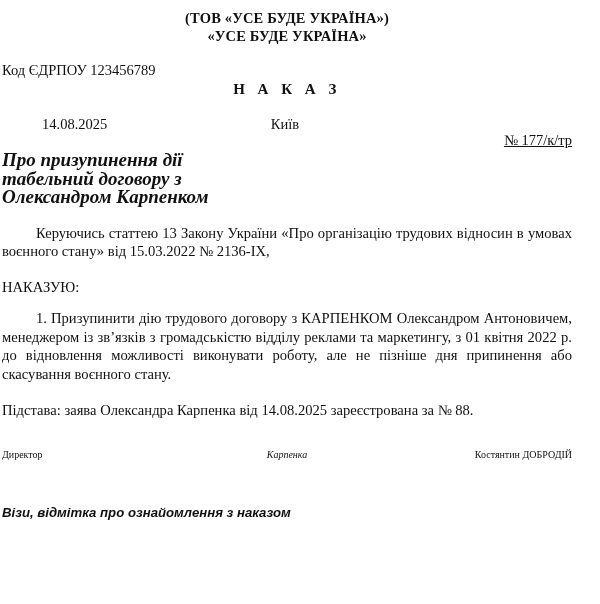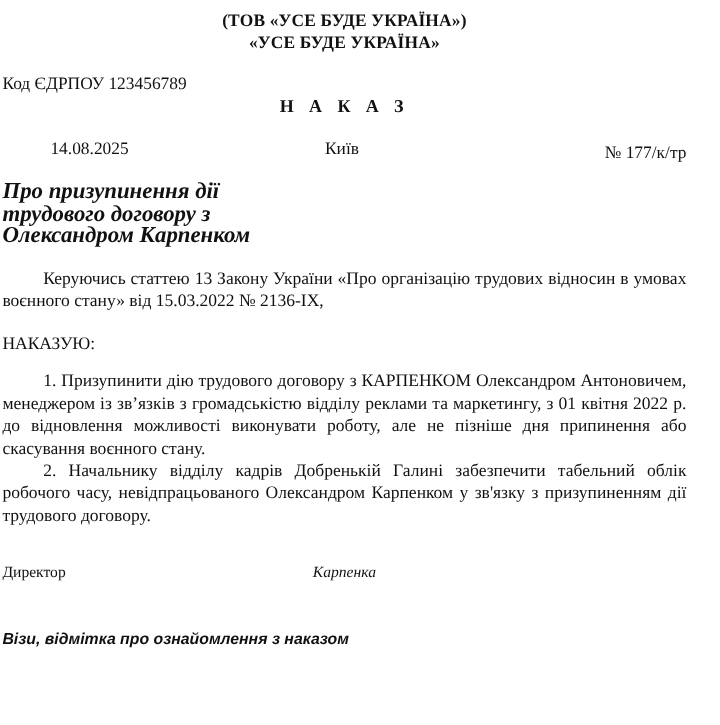--- a/index.html
+++ b/index.html
@@ -72,21 +72,22 @@
   .meta-city {
     position: absolute;
     left: 0;
     right: 4px;
     top: 0;
     text-align: center;
   }
   .meta-number {
     position: absolute;
     right: 0;
-    top: 4px;
+    top: 16px;
+    text-decoration: underline;
   }
 
   
   .subject {
     font-weight: bold;
     font-size: 19px;
     line-height: 18.5px;
     margin-top: 15px;
     width: 300px;
     font-style: italic;
@@ -114,21 +115,21 @@
     font-size: 14.6px;
     line-height: 18.6px;
     margin-top: 17px;
   }
 
   
   .sign-row {
     position: relative;
     height: 20px;
     margin-top: 30px;
-    font-size: 13px;
+    font-size: 10px;
   }
   .sign-title {
     position: absolute;
     left: 0;
     top: 0;
   }
   .sign-mark {
     position: absolute;
     left: 0;
     right: 0;
@@ -167,33 +168,34 @@
     <div class="doc-type">Н А К А З</div>
 
     <div class="meta-row">
       <span class="meta-date">14.08.2025</span>
       <span class="meta-city">Київ</span>
       <span class="meta-number">№ 177/к/тр</span>
     </div>
 
     <div class="subject">
       <div>Про призупинення дії</div>
-      <div>трудового договору з</div>
+      <div>табельний договору з</div>
       <div>Олександром Карпенком</div>
     </div>
 
     <p class="para indent preamble">Керуючись статтею 13 Закону України «Про організацію трудових відносин в умовах воєнного стану» від 15.03.2022 № 2136-IX,</p>
 
     <div class="order-word">НАКАЗУЮ:</div>
 
     <p class="para indent clause">1. Призупинити дію трудового договору з КАРПЕНКОМ Олександром Антоновичем, менеджером із зв’язків з громадськістю відділу реклами та маркетингу, з 01 квітня 2022 р. до відновлення можливості виконувати роботу, але не пізніше дня припинення або скасування воєнного стану.</p>
-    <p class="para indent clause">2. Начальнику відділу кадрів Добренькій Галині забезпечити табельний облік робочого часу, невідпрацьованого Олександром Карпенком у зв'язку з призупиненням дії трудового договору.</p>
-
+
+    <div class="basis">Підстава: заява Олександра Карпенка від 14.08.2025  зареєстрована за № 88.</div>
 
     <div class="sign-row">
       <span class="sign-title">Директор</span>
       <span class="sign-mark">Карпенка</span>
+      <span class="sign-name">Костянтин ДОБРОДІЙ</span>
     </div>
 
     <div class="visa-note">Візи, відмітка про ознайомлення з наказом</div>
 
   </div>
 </div>
 
 </body></html>

